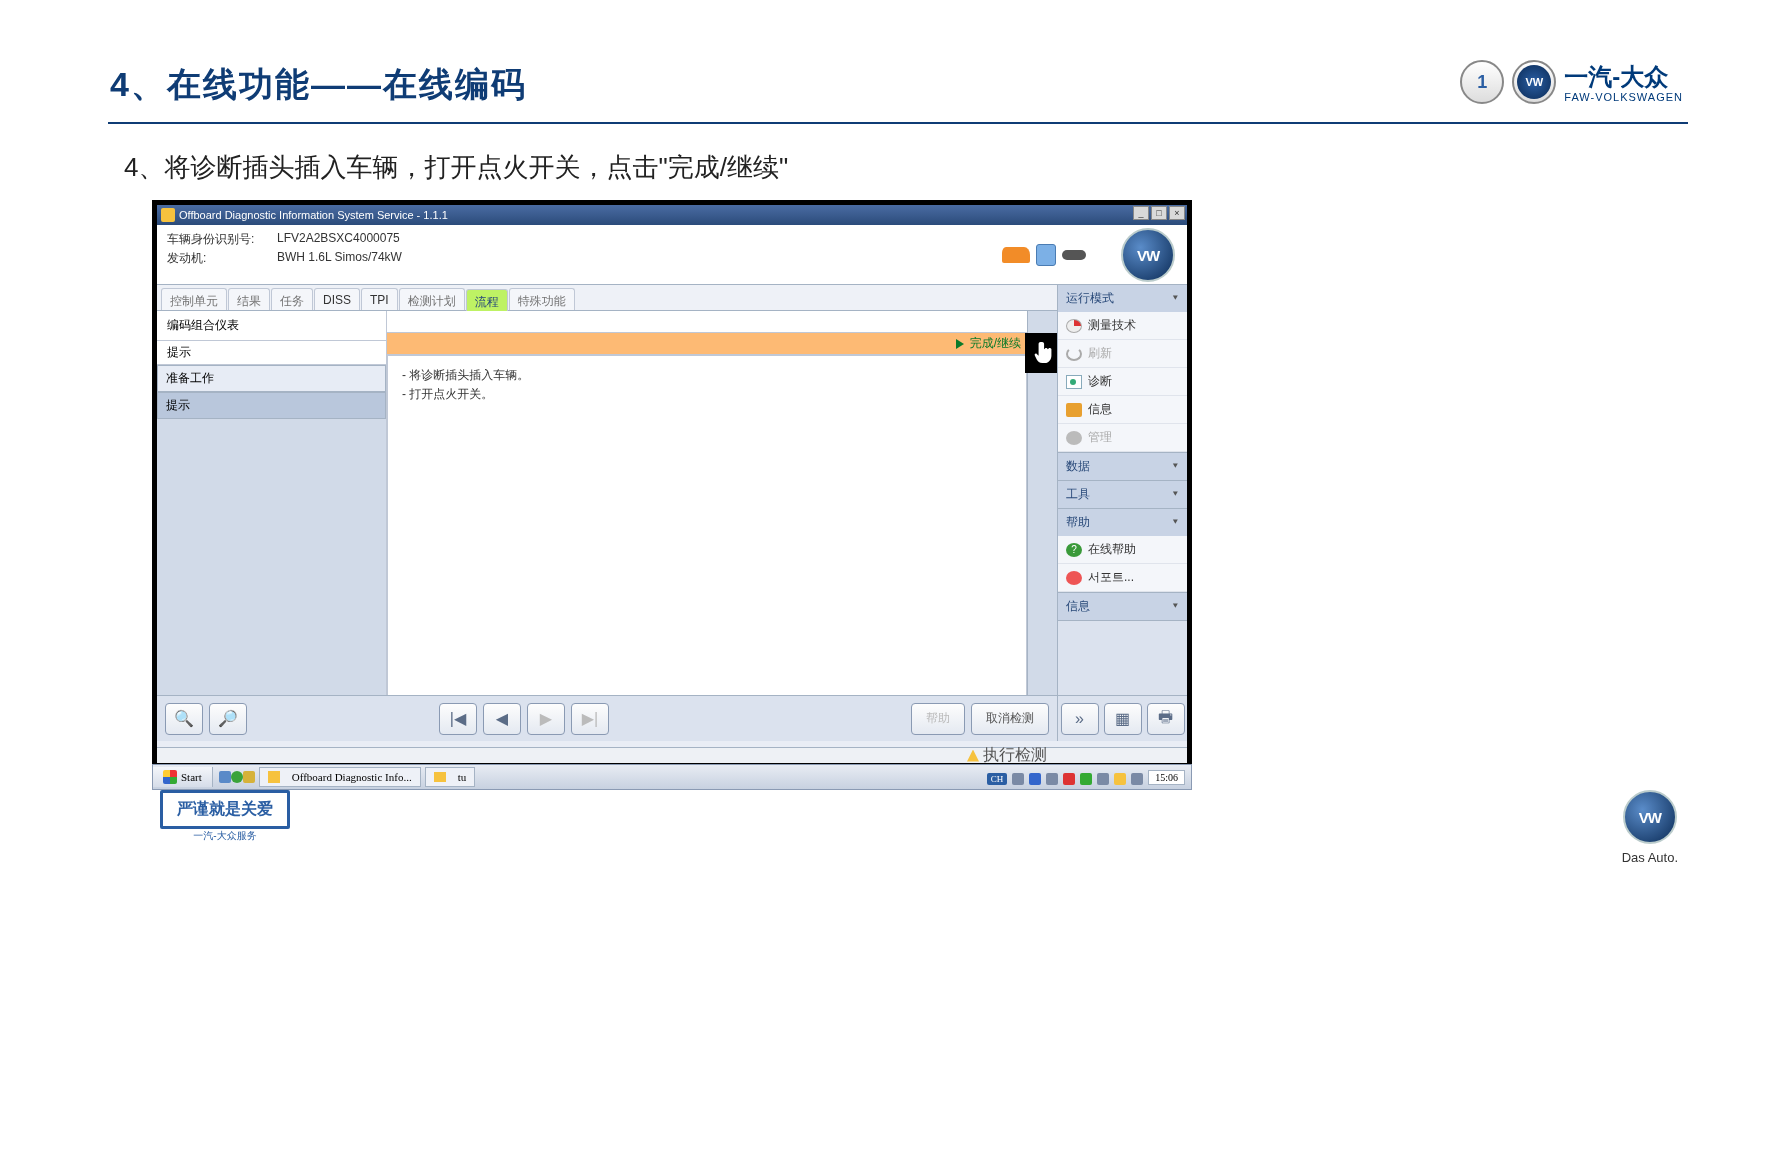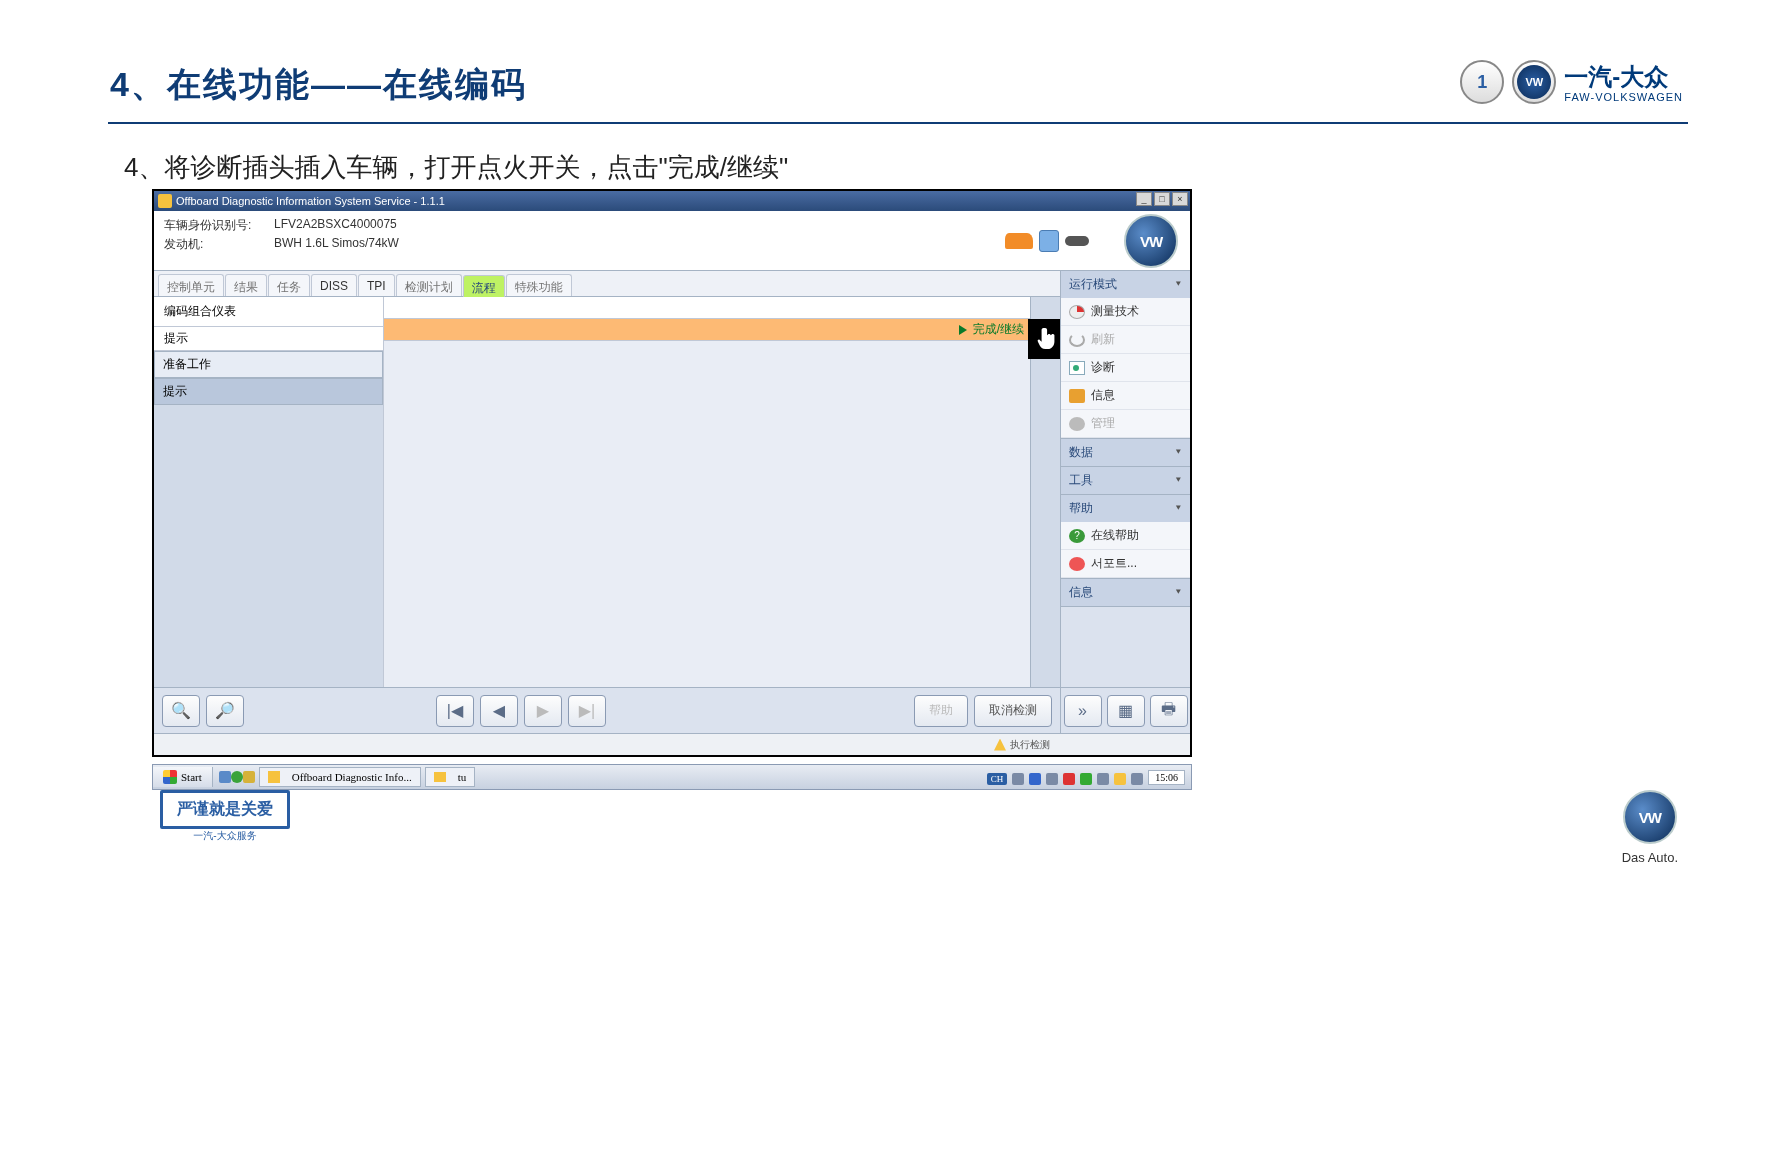--- a/index.html
+++ b/index.html
@@ -19,22 +19,22 @@
   .logo-circle { width: 44px; height: 44px; border-radius: 50%; border: 2px solid #888; display: flex; align-items: center; justify-content: center; background: linear-gradient(#fff,#ddd); }
   .vw-small { width: 34px; height: 34px; border-radius: 50%; background: radial-gradient(#2a5ea3,#0a2a55); color:#fff; display:flex; align-items:center; justify-content:center; font-size:11px; font-weight:bold; }
   .faw-text { font-size: 24px; font-weight: bold; color: #003a7a; }
   .faw-sub { font-size: 11px; color: #003a7a; letter-spacing: 1px; margin-top:-2px; }
   .hr { position: absolute; top: 122px; left: 108px; right: 90px; height: 2px; background: #0F3C75; }
 
   .instr { position: absolute; top: 150px; left: 124px; font-size: 26px; color: #222; }
 
   
   .app {
-    position: absolute; left: 152px; top: 189px; width: 1040px; height: 568px;
-    border: 2px solid #000000; background: #e9edf5;
+    position: absolute; left: 152px; top: 200px; width: 1040px; height: 568px;
+    border: 5px solid #000000; background: #e9edf5;
     font-family: Tahoma, Arial, sans-serif;
   }
   .app-titlebar {
     height: 20px; background: linear-gradient(#4a6ca3,#2b4b7a);
     color: #fff; font-size: 11px; display:flex; align-items:center; padding-left: 22px; position:relative;
   }
   .app-titlebar::before { content:""; position:absolute; left:4px; top:3px; width:14px; height:14px; background:#f6c23e; border-radius:2px; }
   .winctrl { position:absolute; right:2px; top:1px; display:flex; gap:2px; }
   .winbtn { width:16px; height:14px; background:#d9d9d9; border:1px solid #888; font-size:9px; text-align:center; line-height:12px; color:#333; }
 
@@ -94,21 +94,21 @@
   .ico-help { background:#3a9a3a; border-radius:50%; color:#fff; text-align:center; font-size:10px; line-height:14px; }
   .ico-support { background:#e55; border-radius:50%; }
 
   .app-footer { position:absolute; bottom:22px; left:0; right:130px; height:46px; background:#dbe2ee; border-top:1px solid #a5b3c4; display:flex; align-items:center; padding:0 8px; gap:6px; }
   .fbtn { width:38px; height:32px; border:1px solid #8a9ab3; background:linear-gradient(#fdfdfd,#e4e9f1); border-radius:4px; display:flex; align-items:center; justify-content:center; color:#5b6c87; font-size:16px; }
   .fbtn.disabled { color:#bbb; }
   .fbtn-wide { width:auto; padding:0 14px; font-size:12px; color:#555; }
   .spacer { flex:1; }
   .right-footer { position:absolute; bottom:22px; right:0; width:130px; height:46px; background:#dbe2ee; border-top:1px solid #a5b3c4; border-left:1px solid #a5b3c4; display:flex; align-items:center; justify-content:space-around; }
 
-  .statusbar { position:absolute; bottom:0; left:0; right:0; height:22px; background:#eef1f5; border-top:1px solid #a5b3c4; display:flex; align-items:center; font-size:10px; color:#555; }
+  .statusbar { position:absolute; bottom:0; left:0; right:0; height:16px; background:#eef1f5; border-top:1px solid #a5b3c4; display:flex; align-items:center; font-size:16px; color:#555; }
   .status-warn { margin-left:auto; margin-right:140px; display:flex; align-items:center; gap:4px; }
   .warn-ico { width:12px; height:12px; background:#f6c23e; clip-path:polygon(50% 0,100% 100%,0 100%); }
 
   
   .taskbar { position:absolute; left:152px; top:764px; width:1040px; height:26px; background:linear-gradient(#e8ecf3,#c7d1e0); border:1px solid #8a9ab3; display:flex; align-items:center; font-size:11px; font-family:Tahoma; }
   .start-btn { padding:3px 10px; background:linear-gradient(#f4f6fa,#d6dde9); border-right:1px solid #a5b3c4; display:flex; align-items:center; gap:4px; }
   .start-flag { width:14px; height:14px; background:conic-gradient(#e33 0 25%,#3a3 0 50%,#36c 0 75%,#fc3 0); border-radius:2px; }
   .task-item { padding:3px 8px; border:1px solid #a5b3c4; background:#eef1f7; margin-left:4px; display:flex; align-items:center; gap:12px; }
   .tray { margin-left:auto; padding:0 6px; display:flex; align-items:flex-end; gap:5px; }
   .tray-ico { width:12px; height:12px; background:#7a8aa5; border-radius:2px; }
@@ -202,20 +202,22 @@
         <div class="complete-btn">
           <span class="tri"></span>
           <span>完成/继续</span>
           <div class="hand-cursor">
             <svg viewBox="0 0 24 28">
                 <path fill="#fff" d="M9 2c1 0 2 1 2 2v6l1-1c1-1 3 0 3 1l1-1c1-1 3 0 3 1v7c0 4-3 8-7 8h-3c-3 0-5-2-6-4l-2-4c-1-2 1-3 2-2l2 2V4c0-1 1-2 2-2z"></path>
               </svg>
           </div>
         </div>
       </div>
+      <div class="center-text">- 将诊断插头插入车辆。
+- 打开点火开关。</div>
     </div>
 
     <div class="right-stripe"></div>
   </div>
 
   <div class="mode-panel">
     <div class="mode-section">
       <div class="mode-head">
           <span>运行模式</span>
           <span class="chev">⯆</span>

